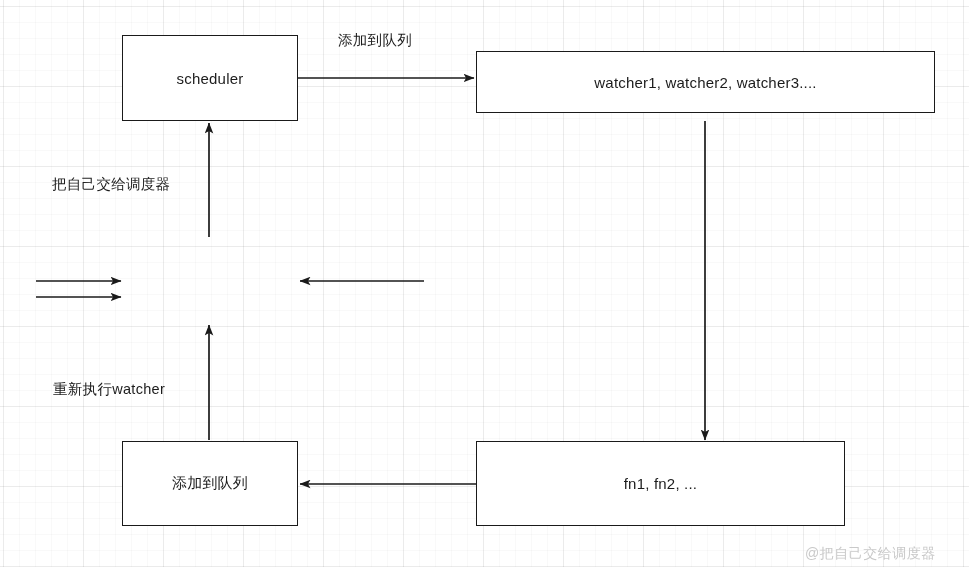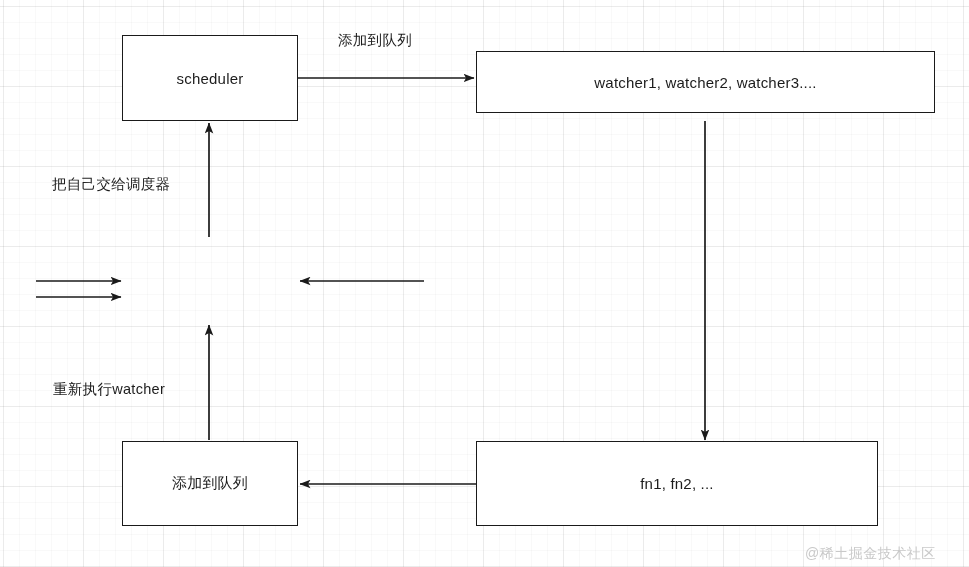--- a/index.html
+++ b/index.html
@@ -96,26 +96,26 @@
   <div class="node" style="left:476px; top:51px; width:459px; height:62px;">
     <span>watcher1, watcher2, watcher3....</span>
   </div>
 
 
 
   <div class="node" style="left:122px; top:441px; width:176px; height:85px;">
     <span>添加到队列</span>
   </div>
 
-  <div class="node" style="left:476px; top:441px; width:402px; height:85px;">
+  <div class="node" style="left:476px; top:441px; width:369px; height:85px;">
     <span>fn1, fn2, ...</span>
   </div>
 
   <div class="edge-label" style="left:338px; top:31px;">添加到队列</div>
 
   <div class="edge-label" style="left:52px; top:175px;font-family:Liberation Serif, serif;">把自己交给调度器</div>
 
 
   <div class="edge-label" style="left:53px; top:380px;">重新执行watcher</div>
 
-  <div class="watermark" style="left:805px; top:545px;">@稀土掘金技术社区</div>
+  <div class="watermark" style="left:805px; top:545px;">@把自己交给调度器</div>
 
 </div>
 
 </body></html>

